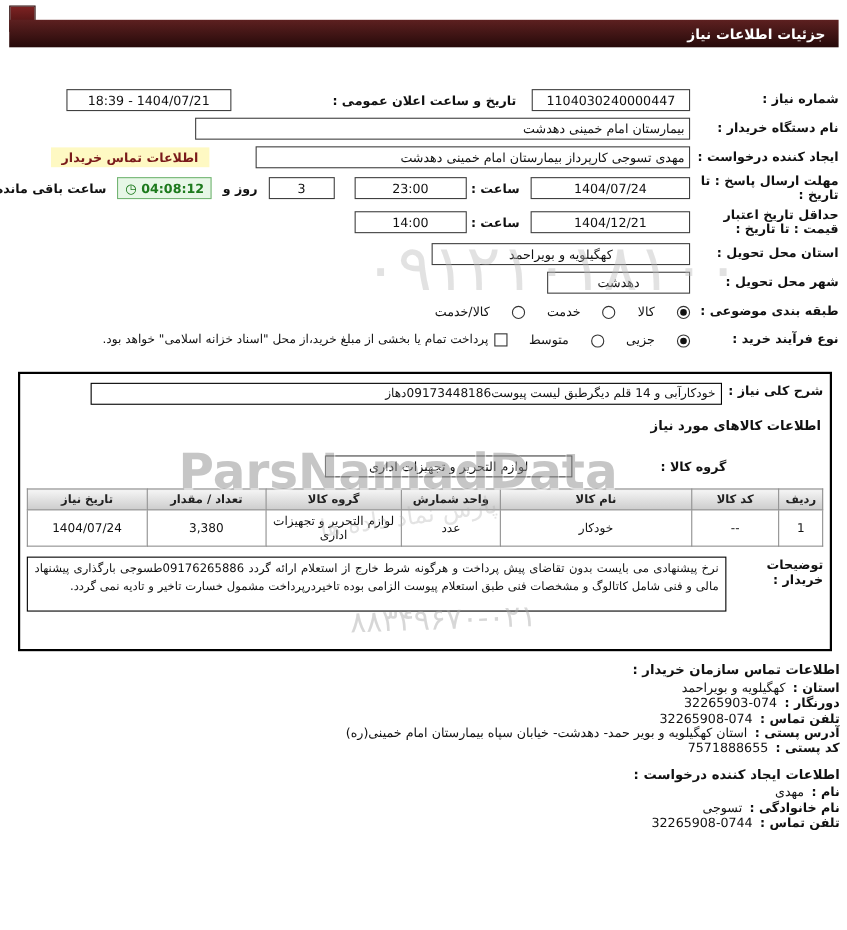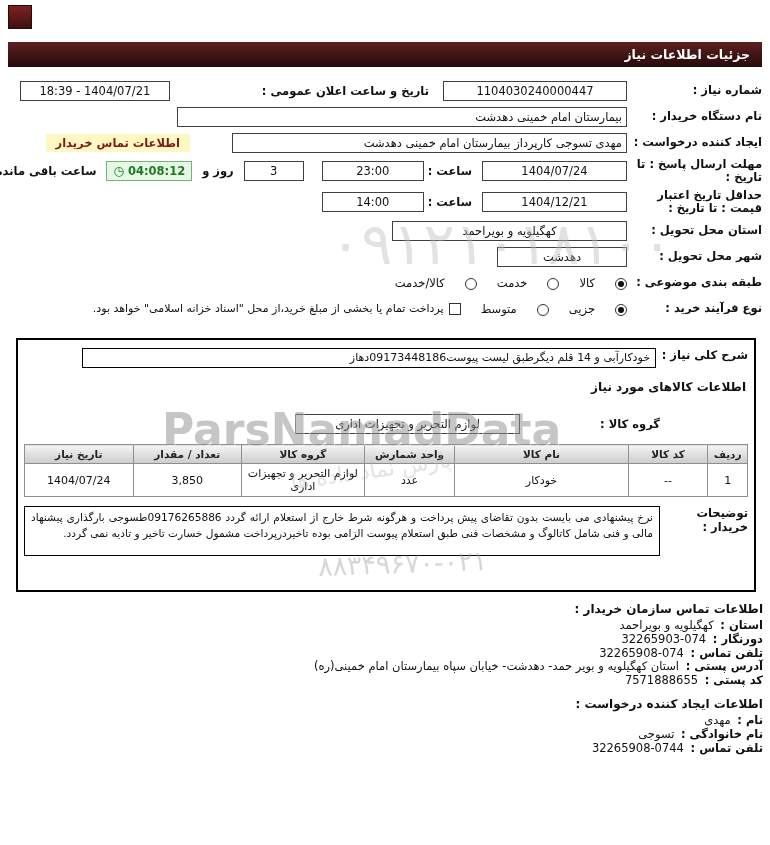--- a/index.html
+++ b/index.html
@@ -3,34 +3,34 @@
 <meta charset="utf-8">
 <style>
   * { box-sizing: border-box; margin: 0; padding: 0; }
   html,body { background:#fff; }
   body { width:770px; height:845px; font-family:"DejaVu Sans", sans-serif; color:#111; }
   .page { position:relative; width:770px; height:845px; background:#fff; direction:rtl; overflow:hidden; }
 
   
   .corner-block { position:absolute; top:5px; left:8px; width:24px; height:24px;
     background:linear-gradient(#7c2222,#3f0f0f); border:1px solid #2a0808; }
-  .titlebar { position:absolute; top:42px; left:8px; right:8px; height:25px;
+  .titlebar { position:absolute; top:18px; left:8px; right:8px; height:25px;
     background:linear-gradient(#5d2020,#260a0a); color:#fff; font-size:12.5px; font-weight:bold;
     line-height:25px; padding:0 12px; }
 
   
   .form-area { position:absolute; top:80px; right:8px; left:8px; }
   .frow { display:flex; align-items:center; margin-bottom:5px; min-height:21px; }
   .lblcol { width:135px; flex:none; font-weight:bold; font-size:11.5px; line-height:13px; padding-left:4px; }
   .mini { font-weight:bold; font-size:11.5px; margin-right:10px; margin-left:4px; white-space:nowrap; }
   .box { border:1px solid #404040; background:#fff; height:20px; display:flex; align-items:center;
     padding:0 4px; font-size:11.5px; overflow:hidden; white-space:nowrap; flex:none; }
   .center { justify-content:center; }
   .ltr { direction:ltr; }
-  .w150{width:150px}.w152{width:184px}.w450{width:450px}.w395{width:395px}.w145{width:145px}
+  .w150{width:150px}.w152{width:144px}.w450{width:450px}.w395{width:395px}.w145{width:145px}
   .w85{width:102px}.w60{width:60px}.w235{width:235px}.w130{width:130px}.w225{width:225px}
   .announce-lbl { margin-right:14px; }
   .announce-box { margin-right:88px; }
   .days-box { margin-right:18px; }
   .contact-link { background:#fef9c3; color:#7a1a1a; font-weight:bold; font-size:11.5px;
     padding:2px 10px; margin-right:42px; cursor:pointer; white-space:nowrap; }
   .timer { display:flex; align-items:center; gap:4px; direction:ltr; background:#e7f7e7;
     border:1px solid #74b574; color:#1d7a1d; font-weight:bold; font-size:11.5px;
     height:20px; padding:0 6px; margin-right:6px; flex:none; }
   .clock-glyph { font-weight:normal; font-size:12px; }
@@ -212,21 +212,21 @@
           <th>تاریخ نیاز</th>
         </tr>
       </thead>
       <tbody>
         <tr>
           <td>1</td>
           <td>--</td>
           <td>خودکار</td>
           <td>عدد</td>
           <td>لوازم التحریر و تجهیزات اداری</td>
-          <td class="ltr">3,850</td>
+          <td class="ltr">3,380</td>
           <td class="ltr">1404/07/24</td>
         </tr>
       </tbody>
     </table>
 
     <div class="nrow notes-row">
       <span class="nlabel w88">توضیحات خریدار :</span>
       <div class="notesbox">نرخ پیشنهادی می بایست بدون تقاضای پیش پرداخت و هرگونه شرط خارج از استعلام ارائه گردد 09176265886طسوجی بارگذاری پیشنهاد مالی و فنی شامل کاتالوگ و مشخصات فنی طبق استعلام پیوست الزامی بوده تاخیردرپرداخت مشمول خسارت تاخیر و تادیه نمی گردد.</div>
     </div>
 

